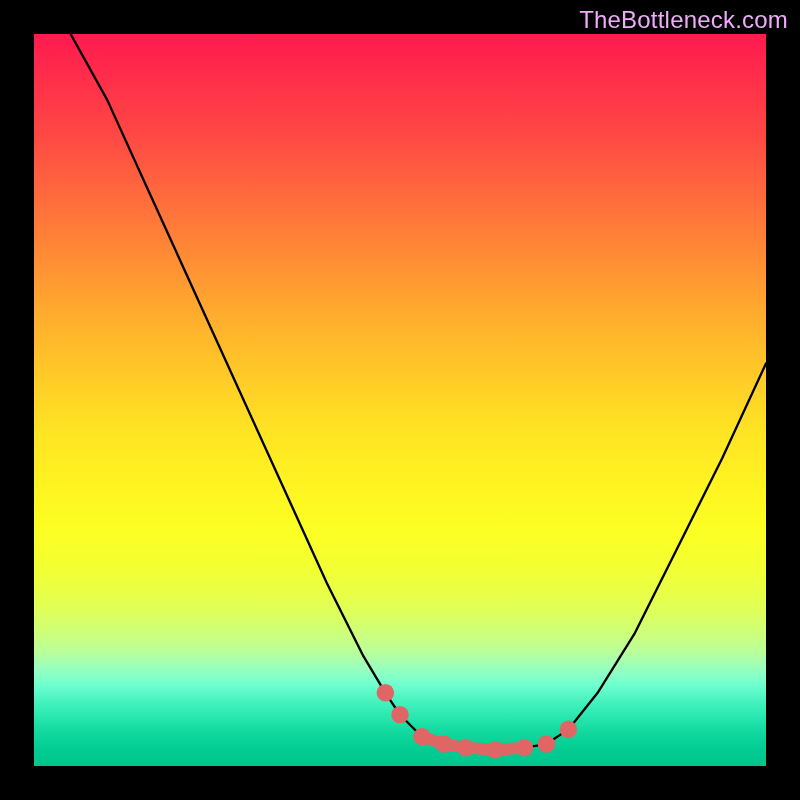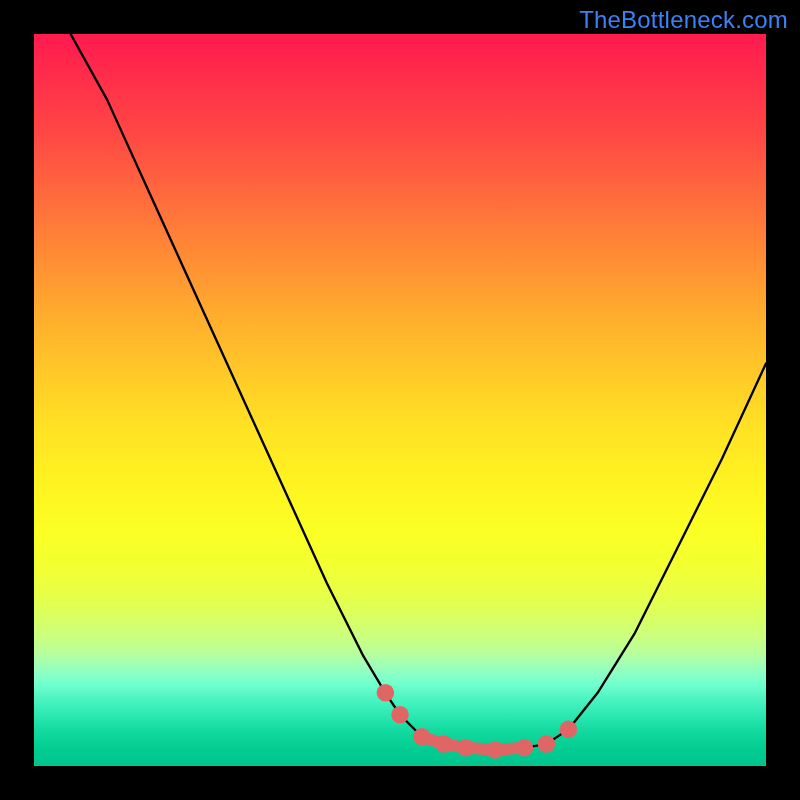--- a/index.html
+++ b/index.html
@@ -16,21 +16,21 @@
     height: 800px;
     background: #000;
   }
   .watermark {
     position: absolute;
     top: 6px;
     right: 12px;
     font-family: Arial, Helvetica, sans-serif;
     font-size: 24px;
     font-weight: 500;
-    color: #3b82f6;
+    color: #f0abfc;
     letter-spacing: 0.2px;
     z-index: 10;
   }
   .plot-bg {
     position: absolute;
     left: 34px;
     top: 34px;
     width: 732px;
     height: 732px;
     background: linear-gradient(to bottom,

